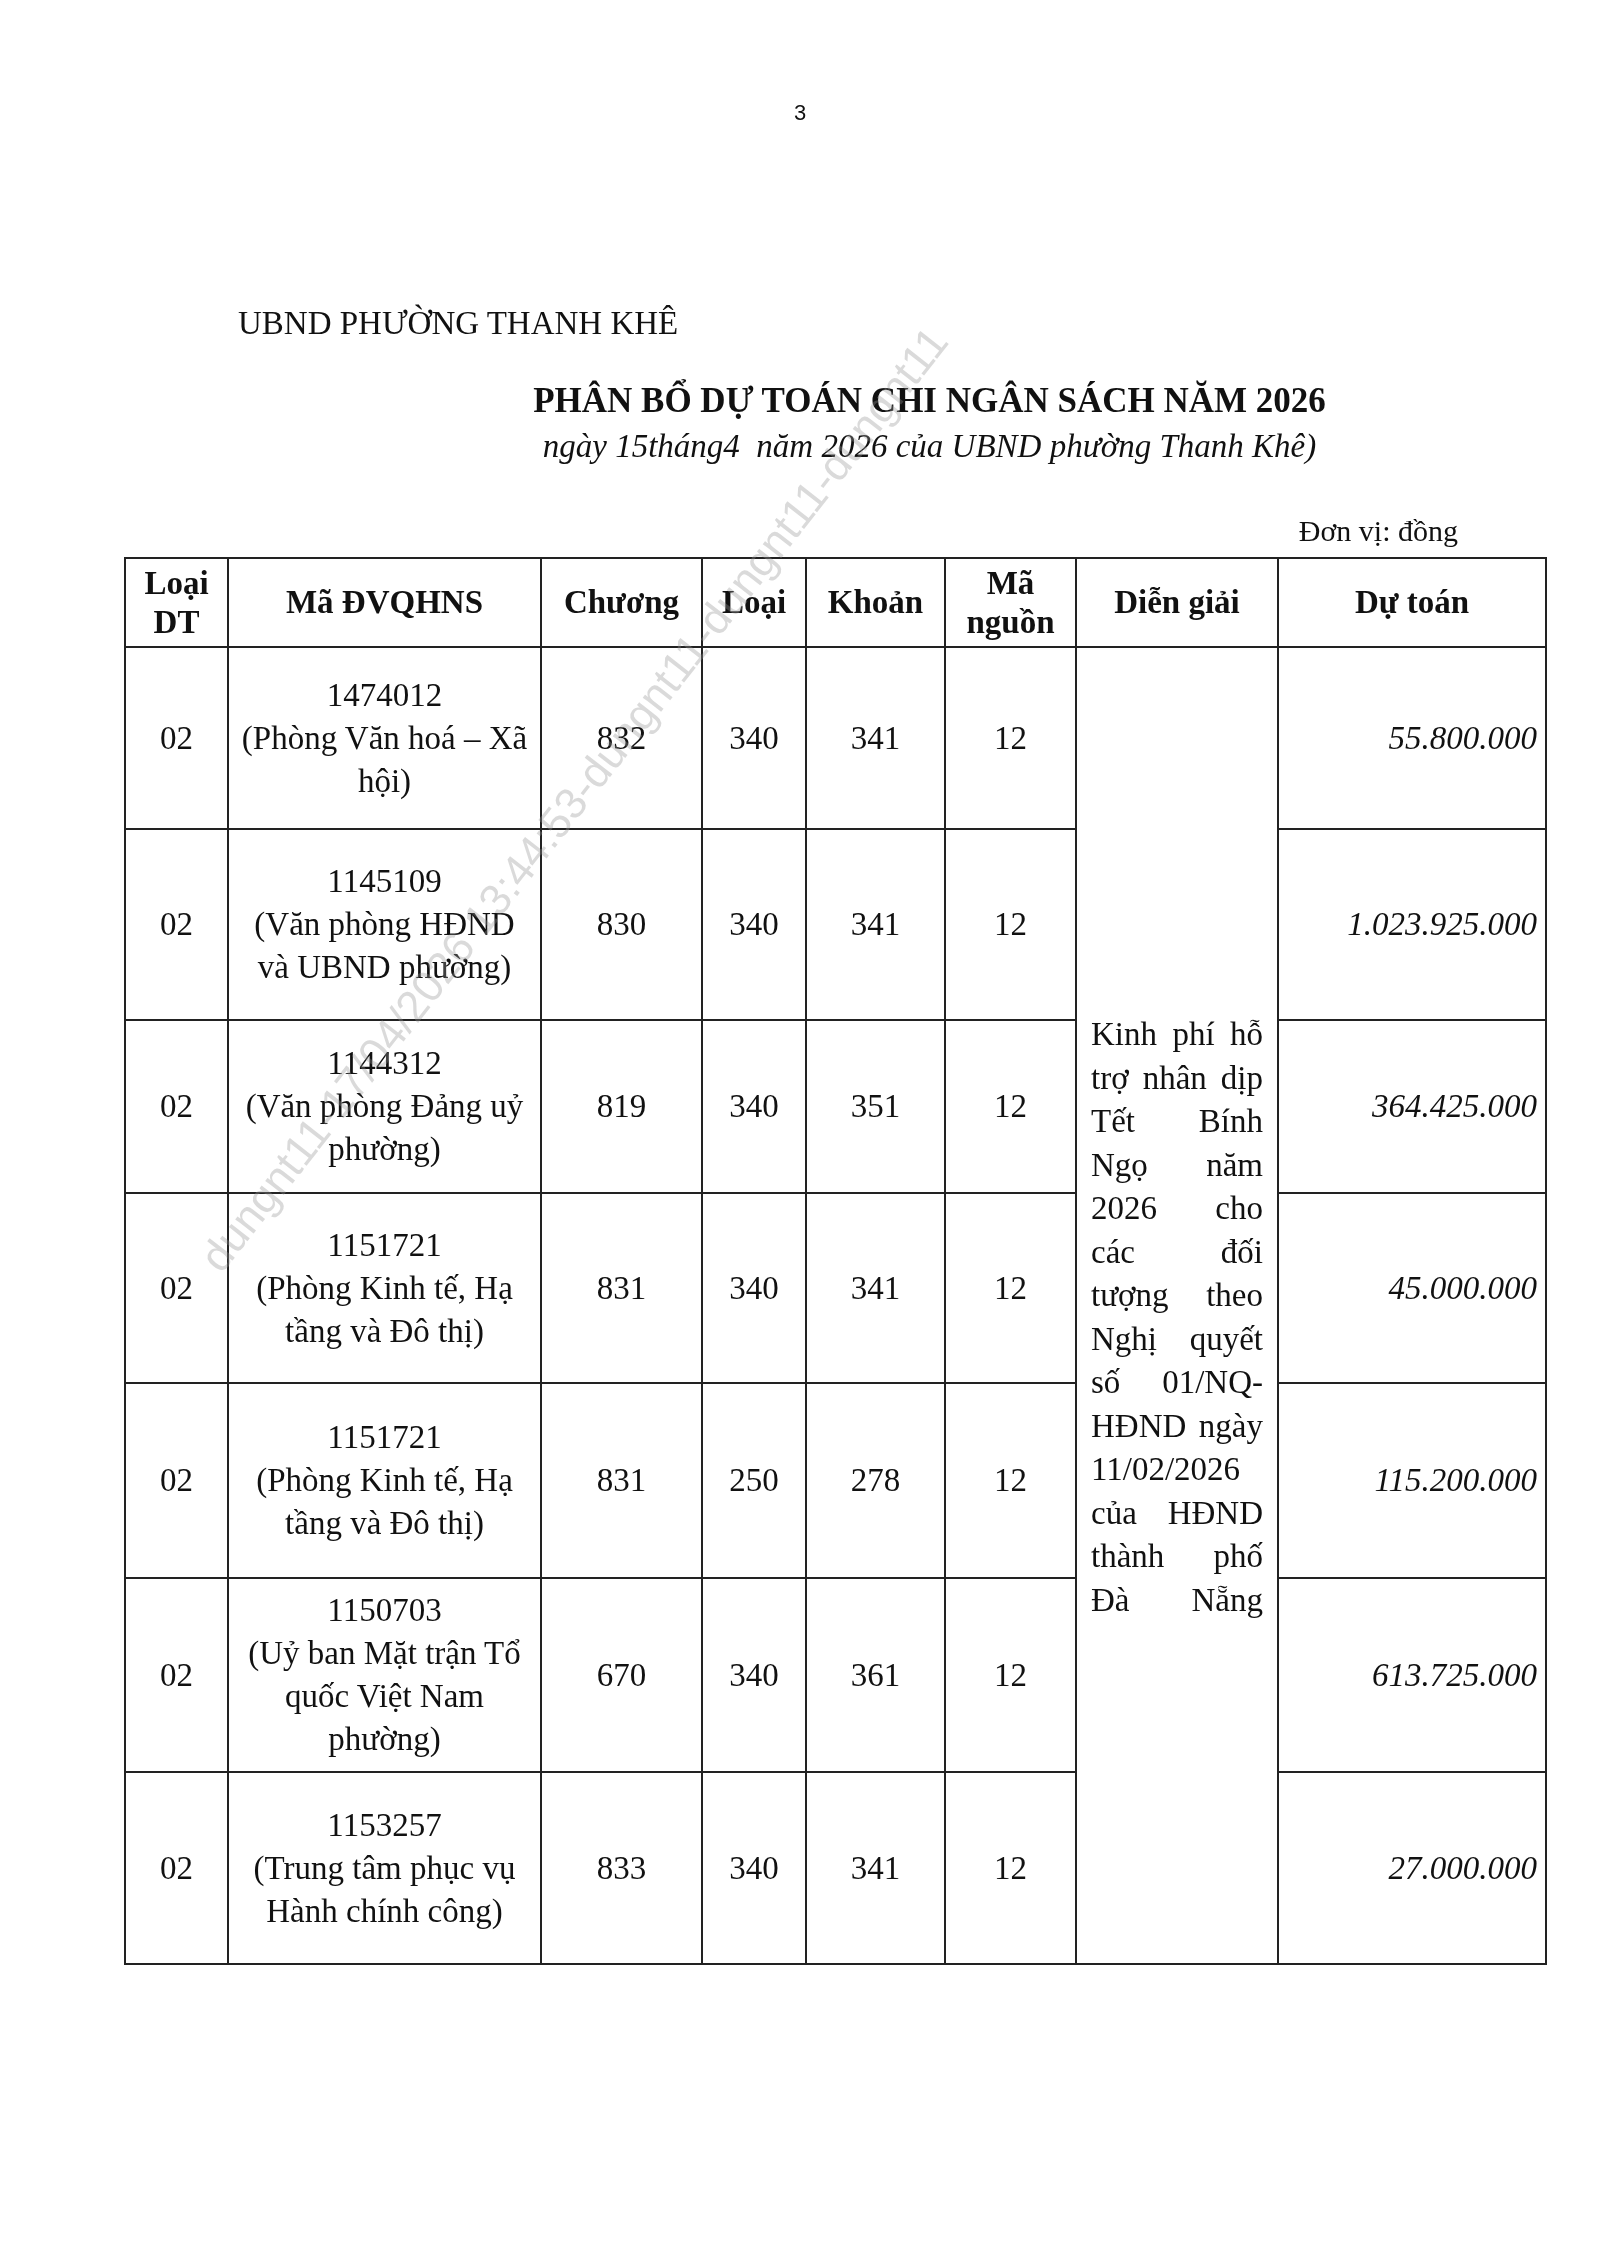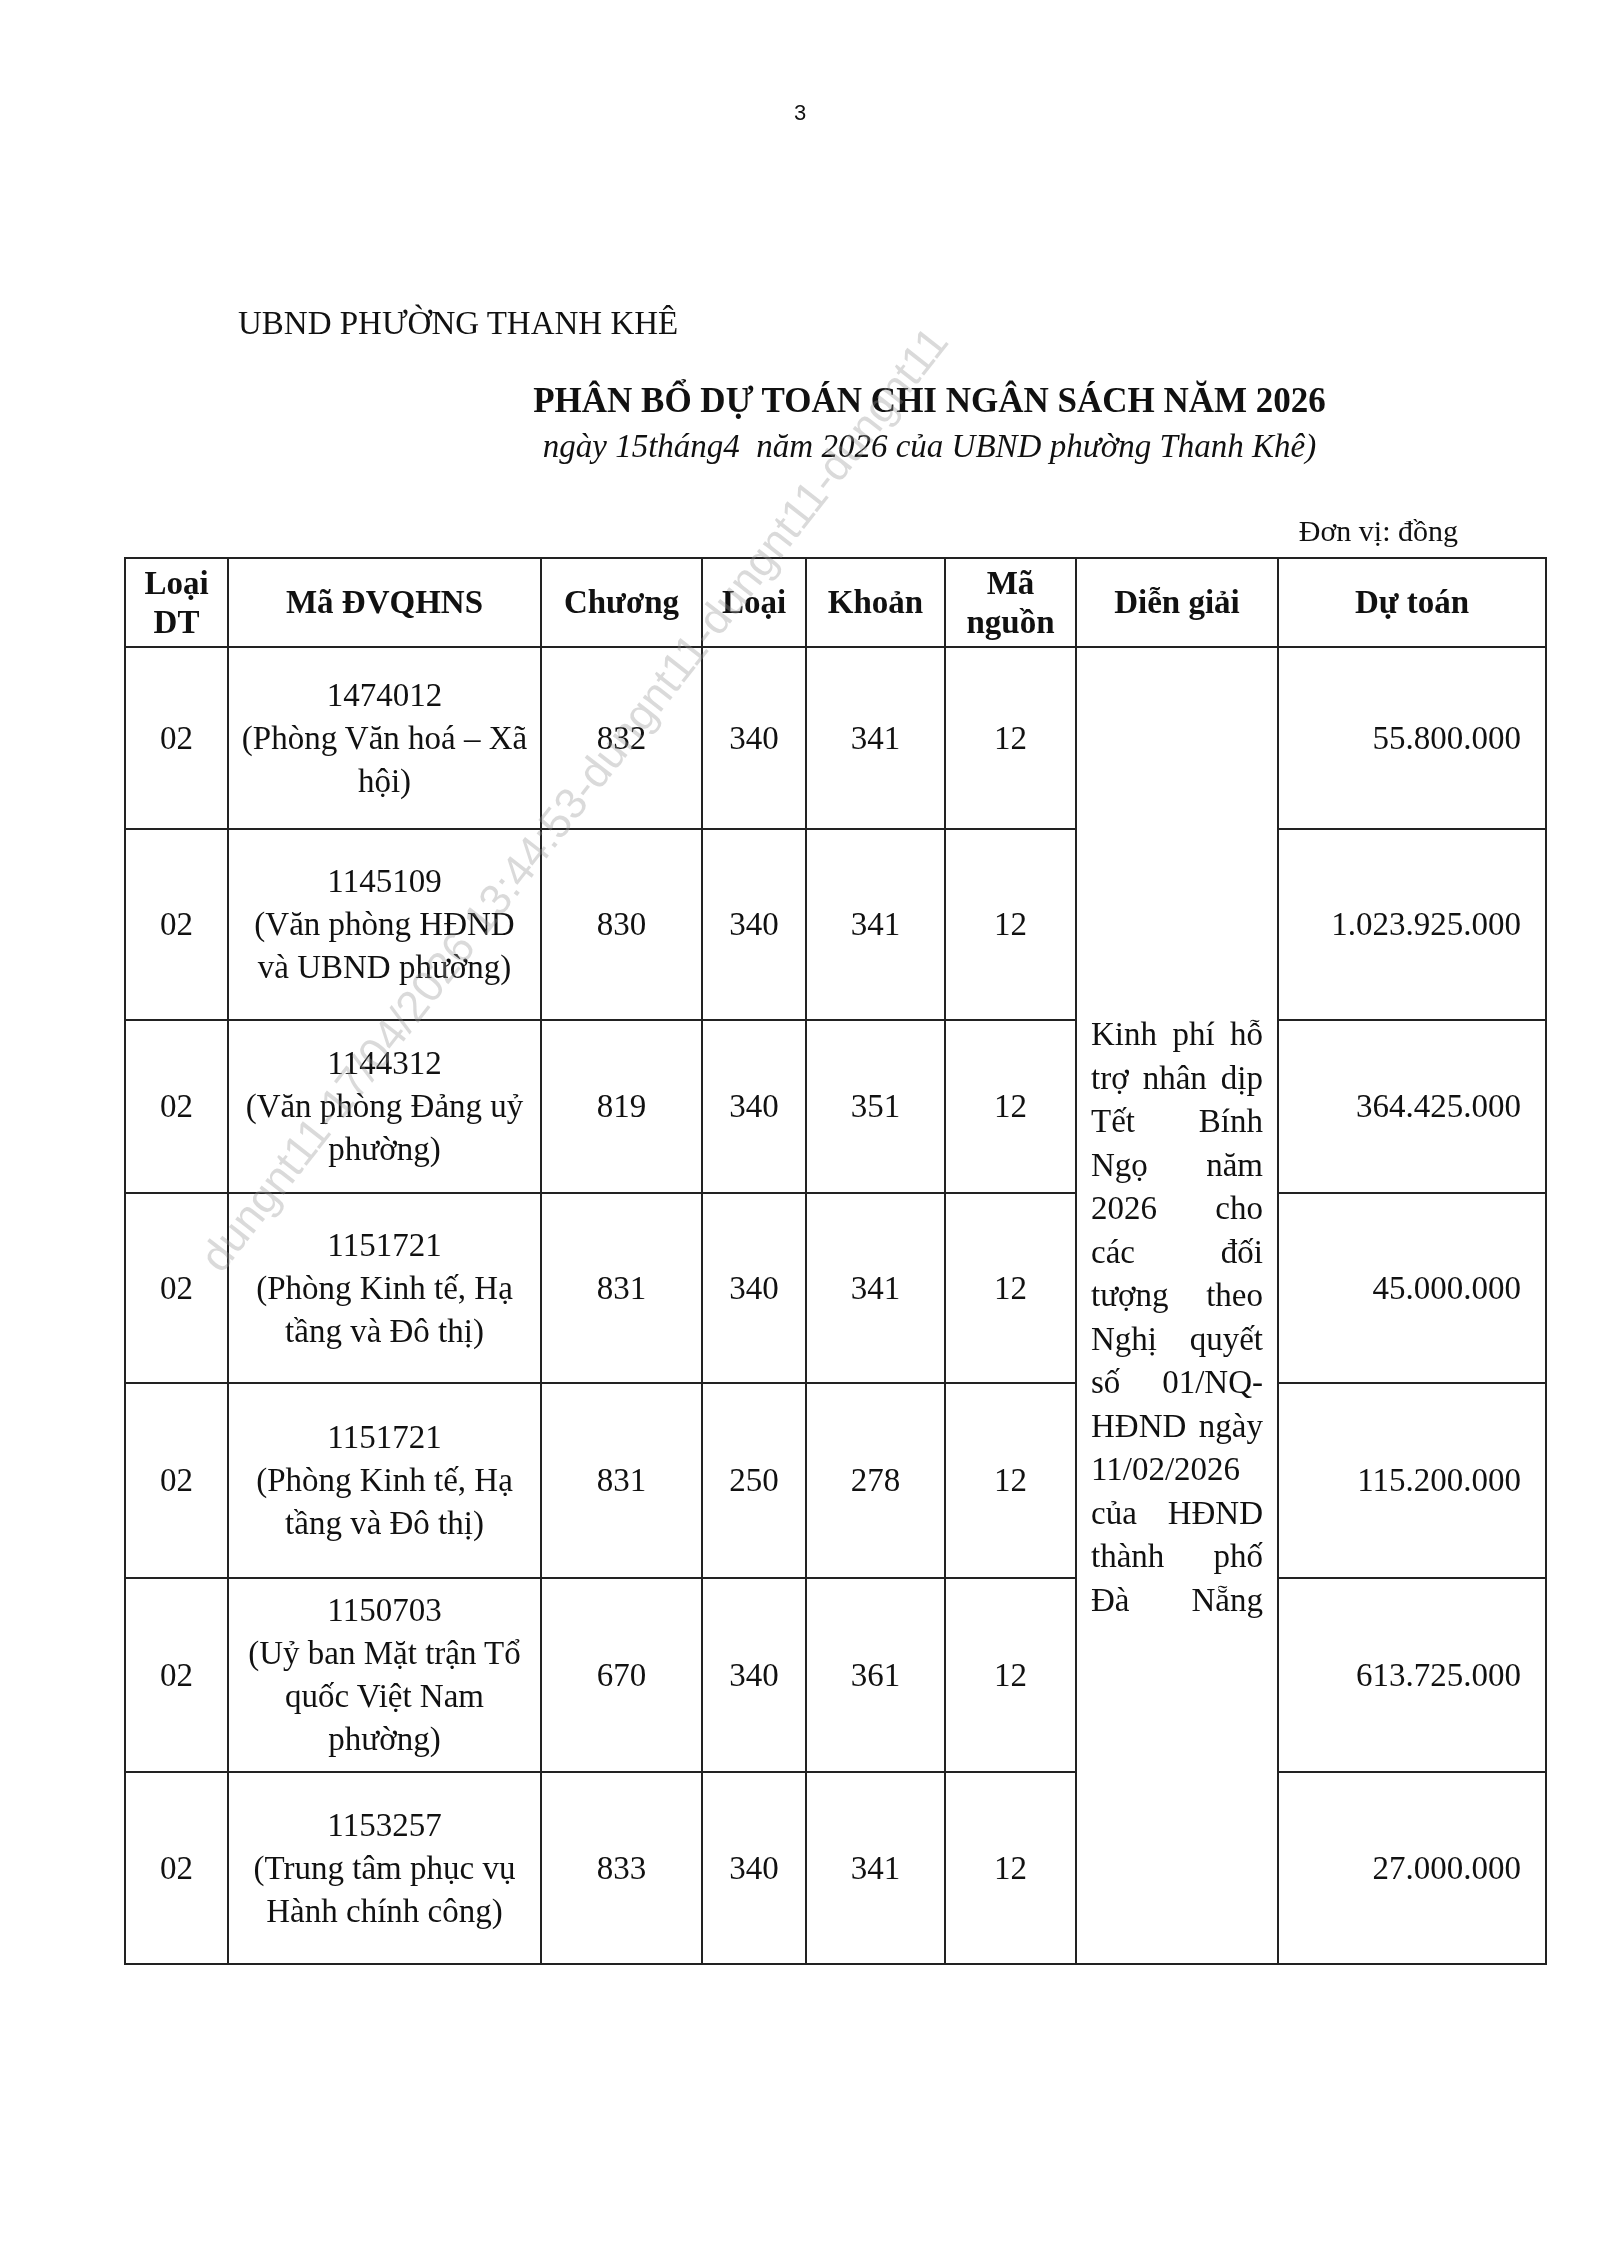--- a/index.html
+++ b/index.html
@@ -11,21 +11,21 @@
   .title-block { position: absolute; top: 378px; left: 134px; width: 1421px; text-align: center; }
   .title { font-weight: bold; font-size: 35px; line-height: 46px; padding-left: 170px; }
   .subtitle { font-style: italic; font-size: 33px; line-height: 44px; padding-left: 170px; }
   .subtitle .plain { font-style: normal; }
   .unit { position: absolute; top: 514px; right: 142px; font-size: 30px; }
   table.budget { position: absolute; top: 557px; left: 124px; width: 1421px;
                  border-collapse: collapse; table-layout: fixed; font-size: 33px; }
   table.budget th, table.budget td { border: 2px solid #222; text-align: center; vertical-align: middle;
                  padding: 2px 6px; line-height: 43px; }
   table.budget th { font-weight: bold; height: 83px; line-height: 39px; }
-  table.budget td.amount { text-align: right; padding-right: 24px; }
+  table.budget td.amount { text-align: right; padding-right: 8px; font-style: italic; }
   table.budget td.desc { text-align: justify; text-align-last: justify; padding: 0 14px;
                  vertical-align: top; padding-top: 365px; line-height: 43.5px; }
   .watermark { position: absolute; left: 190px; top: 1250px; font-family: "Liberation Sans", sans-serif;
                font-size: 44px; color: rgba(150,150,150,0.35); transform: rotate(-52deg);
                transform-origin: left top; white-space: nowrap; pointer-events: none; }
 </style>
 </head>
 <body>
 
 <div class="page-number">3</div>

